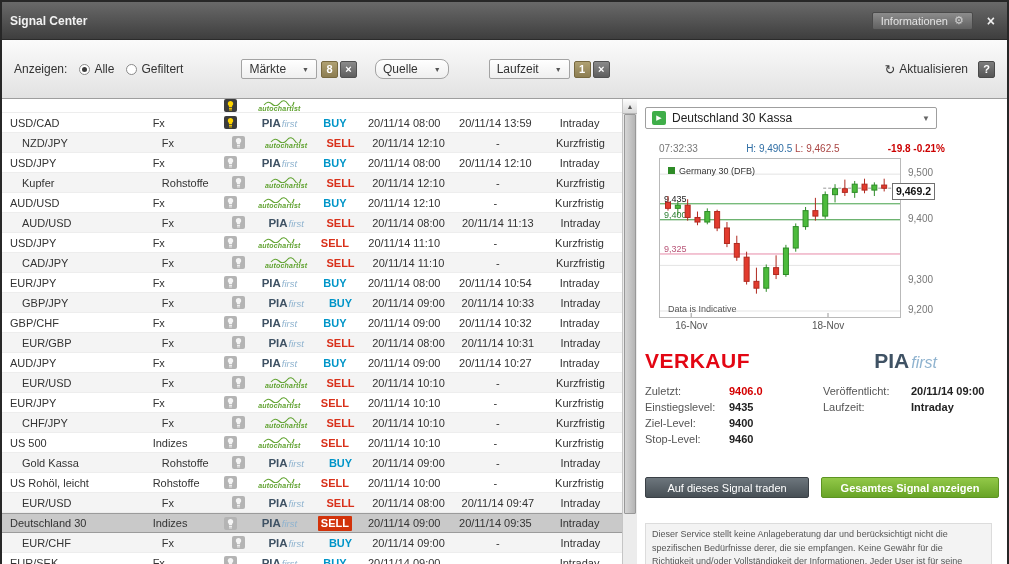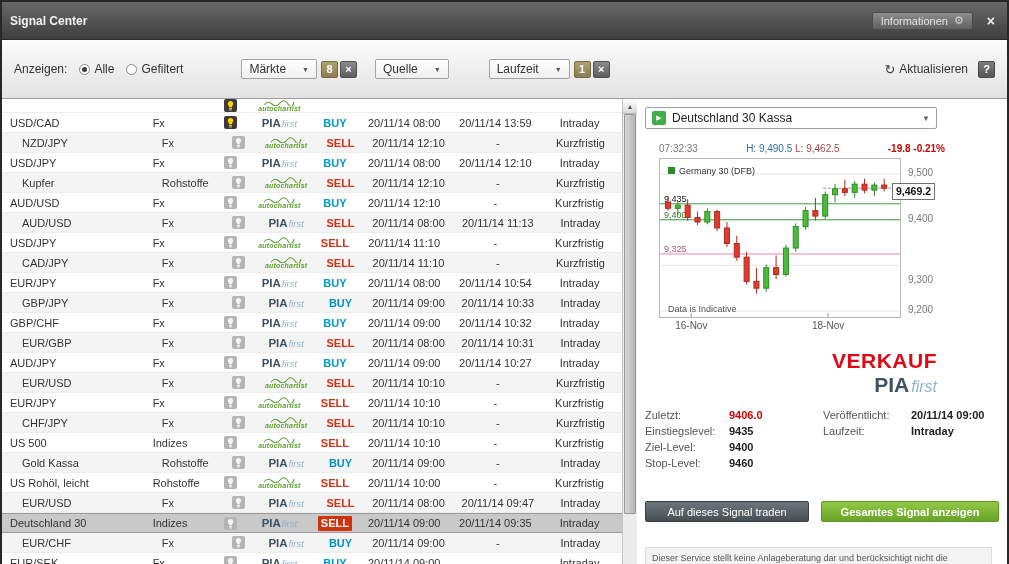--- a/index.html
+++ b/index.html
@@ -14,21 +14,21 @@
   .close-x{margin:0 4px 0 14px;color:#eee;font-size:14px;font-weight:bold;cursor:default;}
 
   
   .toolbar{height:36px;background:linear-gradient(#fbfbfb,#e2e2e2);border-bottom:1px solid #9e9e9e;display:flex;align-items:center;padding:11px 12px;font-size:12px;color:#333;box-sizing:content-box;}
   .radio{display:flex;align-items:center;margin-left:12px;}
   .rb{width:11px;height:11px;border-radius:50%;border:1px solid #8a8a8a;background:#fff;display:inline-block;margin-right:4px;position:relative;box-sizing:border-box;}
   .rb.checked::after{content:"";position:absolute;left:2px;top:2px;width:5px;height:5px;border-radius:50%;background:#3c3c3c;}
   .dd{display:flex;align-items:center;background:linear-gradient(#ffffff,#efefef);border:1px solid #a3a3a3;height:20px;padding:0 7px;gap:16px;border-radius:2px;box-sizing:border-box;}
   .dd .chev{font-size:7px;color:#555;}
   .dd.first{margin-left:58px;}
-  .dd.second{margin-left:18px;}
+  .dd.second{margin-left:18px;border-radius:8px;}
   .dd.third{margin-left:40px;}
   .badge{display:flex;align-items:center;justify-content:center;width:17px;height:17px;background:linear-gradient(#b0a172,#8c7d51);color:#fff;font-size:11px;font-weight:bold;margin-left:4px;border-radius:2px;border:1px solid #77693f;box-sizing:border-box;}
   .clearx{display:flex;align-items:center;justify-content:center;width:17px;height:17px;background:linear-gradient(#8a8a8a,#5e5e5e);color:#fff;font-size:11px;font-weight:bold;margin-left:2px;border-radius:2px;border:1px solid #515151;box-sizing:border-box;}
   .toolbar-right{margin-left:auto;display:flex;align-items:center;gap:10px;}
   .refresh{display:flex;align-items:center;gap:4px;}
   .refresh-ic{font-size:13px;color:#3d3d3d;}
   .help{width:17px;height:17px;background:linear-gradient(#7d7d7d,#565656);color:#fff;display:flex;align-items:center;justify-content:center;border-radius:2px;font-weight:bold;font-size:11px;border:1px solid #4a4a4a;box-sizing:border-box;}
 
   
   .content{display:flex;height:497px;background:#fff;}
@@ -76,21 +76,21 @@
   .ch-chg{color:#cc0000;font-weight:bold;}
   .chart-row{display:flex;position:relative;}
   .plot{width:242px;height:160px;border:1px solid #b9b9b9;background:#fff;position:relative;box-sizing:border-box;flex:none;}
   .plot svg{position:absolute;left:0;top:0;}
   .ylabels{position:relative;width:46px;font-size:10px;color:#777;flex:none;}
   .ylab{position:absolute;left:7px;}
   .price-tag{position:absolute;left:233px;background:#fff;border:1px solid #707070;font-size:10.5px;font-weight:bold;color:#111;padding:0 3px;line-height:15px;z-index:2;}
   .xlabels{position:relative;height:15px;font-size:10px;color:#555;width:242px;}
   .xlab{position:absolute;top:2px;}
 
-  .signal-head{display:flex;align-items:flex-end;margin-top:16px;padding-right:62px;justify-content:space-between;flex-direction:column;}
+  .signal-head{display:flex;align-items:flex-end;margin-top:16px;padding-right:62px;justify-content:space-between;}
   .verkauf{font-size:21px;font-weight:bold;color:#e30613;letter-spacing:.5px;}
   .pia-big b{font-size:21px;color:#3f5264;}
   .pia-big i{font-size:16px;color:#8fb3cf;margin-left:2px;}
 
   .signal-grid{display:flex;margin-top:12px;font-size:11px;}
   .sg-left{width:178px;}
   .sg-row{display:flex;margin-bottom:4px;}
   .sg-label{color:#555;width:84px;flex:none;}
   .sg-right .sg-label{width:88px;}
   .sg-val{color:#222;font-weight:bold;}

